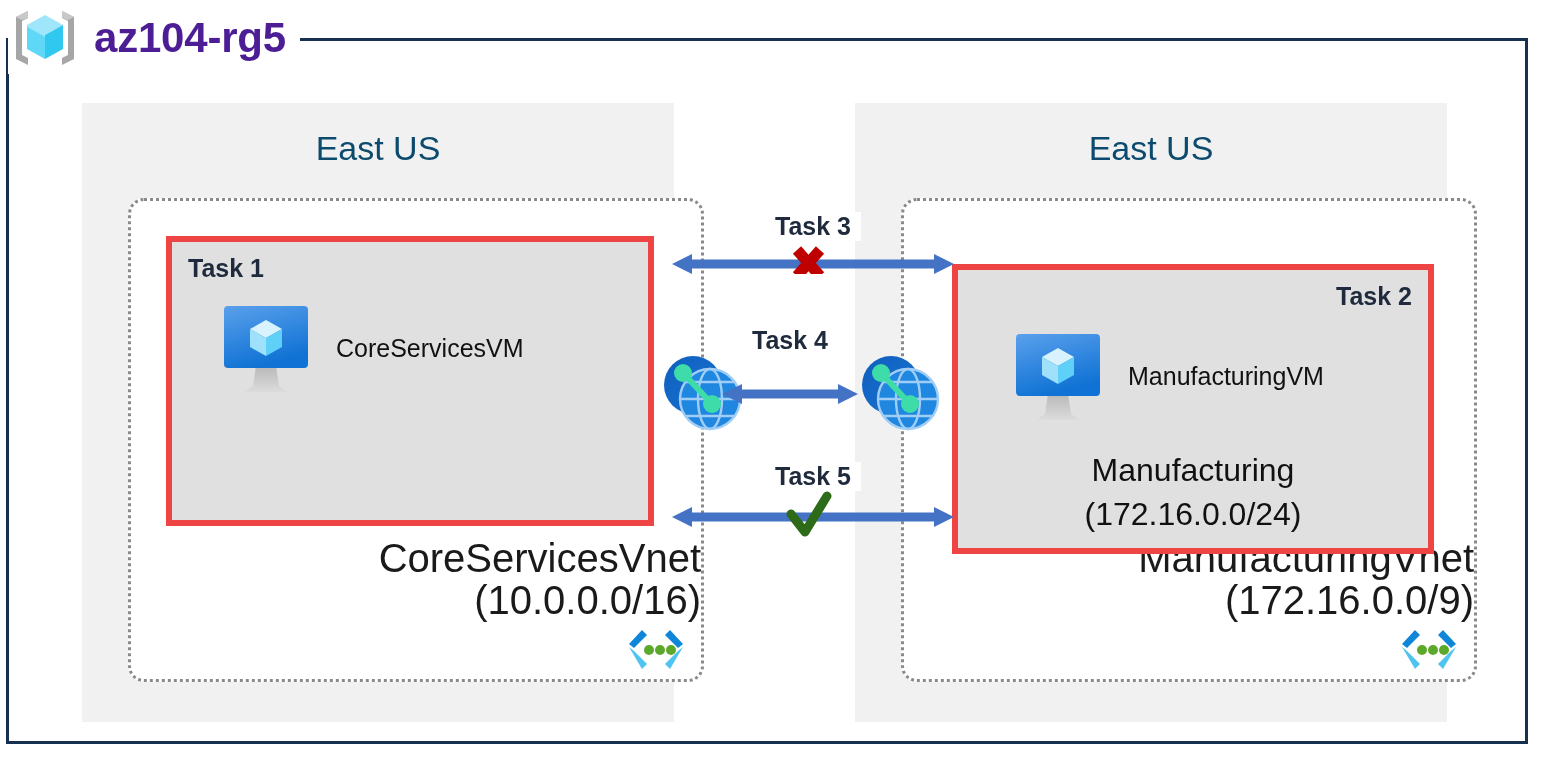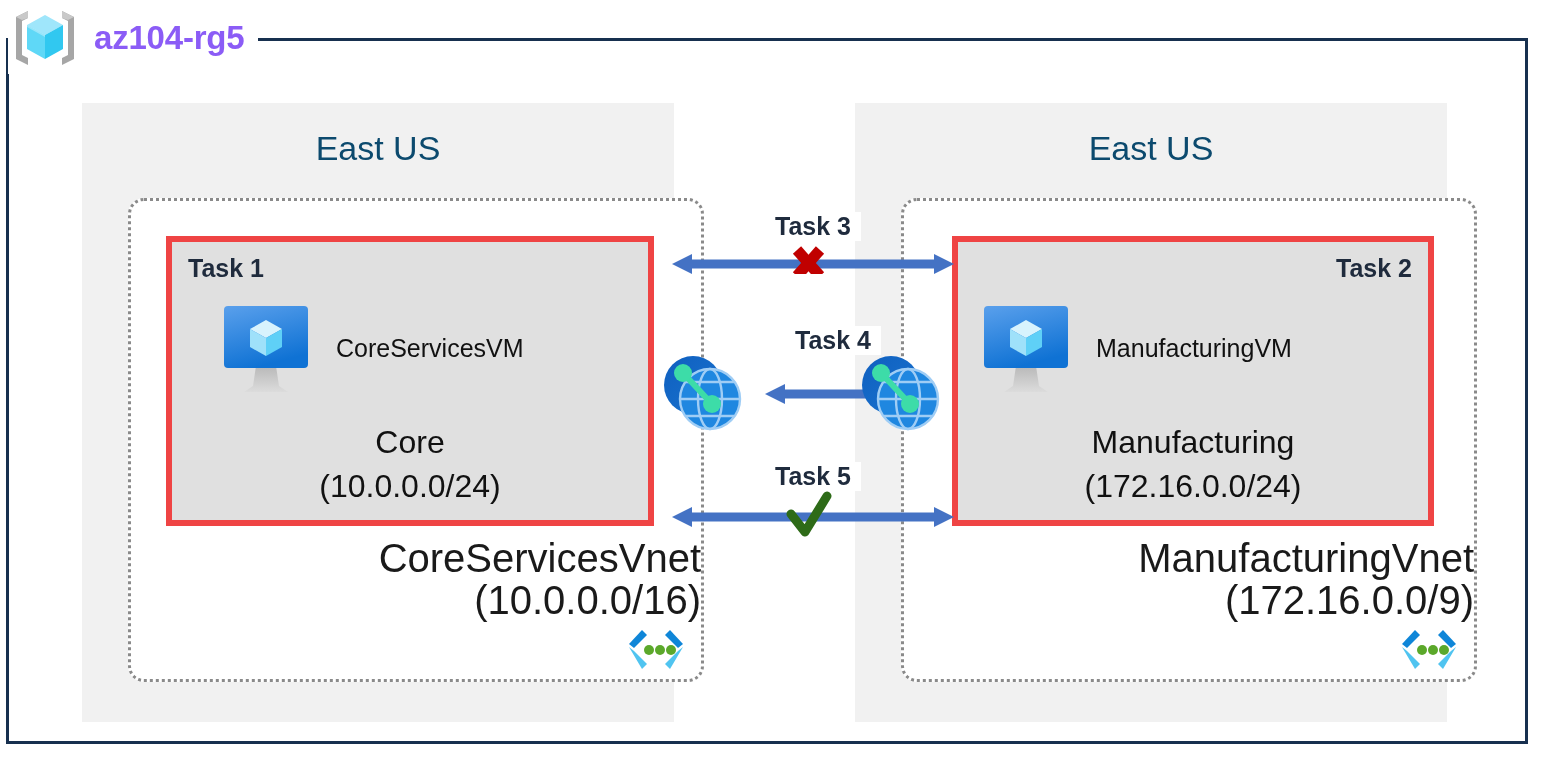--- a/index.html
+++ b/index.html
@@ -39,23 +39,23 @@
     left: 8px;
     top: 2px;
     height: 72px;
     display: flex;
     align-items: center;
     background: #ffffff;
     padding-right: 14px;
     z-index: 5;
   }
   .rg-title-text {
-    font-size: 33px;
+    font-size: 42px;
     font-weight: bold;
-    color: #8b5cf6;
+    color: #4c1d95;
     letter-spacing: -0.2px;
     margin-left: 12px;
     white-space: nowrap;
   }
 
   
   .rg-icon {
     position: relative;
     width: 74px;
     height: 62px;
@@ -119,21 +119,21 @@
   
   .subnet {
     position: absolute;
     top: 236px;
     height: 290px;
     background: #e0e0e0;
     border: 6px solid #ef4444;
     box-sizing: border-box;
   }
   .subnet.left  { left: 166px; width: 488px; }
-  .subnet.right { left: 952px; width: 482px; }
+  .subnet.right { left: 952px; width: 482px; margin-top: 28px; }
 
   .task-tag {
     position: absolute;
     top: 12px;
     font-size: 25px;
     font-weight: bold;
     color: #1f2b3d;
   }
   .task-tag.tl { left: 16px; }
   .task-tag.tr { right: 16px; }
@@ -141,21 +141,21 @@
   .vm-row {
     position: absolute;
     top: 58px;
     left: 0;
     width: 100%;
     display: flex;
     align-items: center;
     justify-content: flex-start;
   }
   .vm-row.left  { padding-left: 48px; }
-  .vm-row.right { padding-left: 22px; }
+  .vm-row.right { padding-left: 54px; }
 
   .vm-icon {
     position: relative;
     width: 92px;
     height: 96px;
     flex: 0 0 auto;
   }
   .vm-name {
     font-size: 25px;
     color: #111111;
@@ -173,21 +173,21 @@
     line-height: 44px;
     color: #111111;
   }
 
   
   .connector {
     position: absolute;
   }
 
   .lane3 { left: 660px; top: 212px; width: 306px; height: 62px; }
-  .lane4 { left: 680px; top: 326px; width: 306px; height: 92px; }
+  .lane4 { left: 637px; top: 326px; width: 306px; height: 92px; }
   .lane5 { left: 660px; top: 462px; width: 306px; height: 82px; }
 
   .lane-svg { position: absolute; left: 0; top: 0; }
 
   
   .chip {
     position: absolute;
     left: 50%;
     transform: translateX(-50%);
     padding: 0 10px;
@@ -282,24 +282,20 @@
           <path d="M36 66 L56 66 L59 86 L68 92 L24 92 L33 86 Z" fill="url(#vmStandL)"></path>
 
           <rect x="4" y="6" width="84" height="62" rx="4" fill="url(#vmScreenL)"></rect>
 
           <path d="M46 20 L62 29 L46 38 L30 29 Z" fill="#d8f3fd"></path>
           <path d="M30 29 L46 38 L46 56 L30 47 Z" fill="#9fe1fa"></path>
           <path d="M62 29 L46 38 L46 56 L62 47 Z" fill="#5fd0f7"></path>
         </svg>
       </span>
       <span class="vm-name">CoreServicesVM</span>
-    </div>
-    <div class="subnet-caption">
-      <div>Core</div>
-      <div>(10.0.0.0/24)</div>
     </div>
   </div>
 
   <div class="region right">
     <div class="region-label">East US</div>
   </div>
 
   <div class="vnet right">
     <div class="vnet-label">
       <div>ManufacturingVnet</div>

